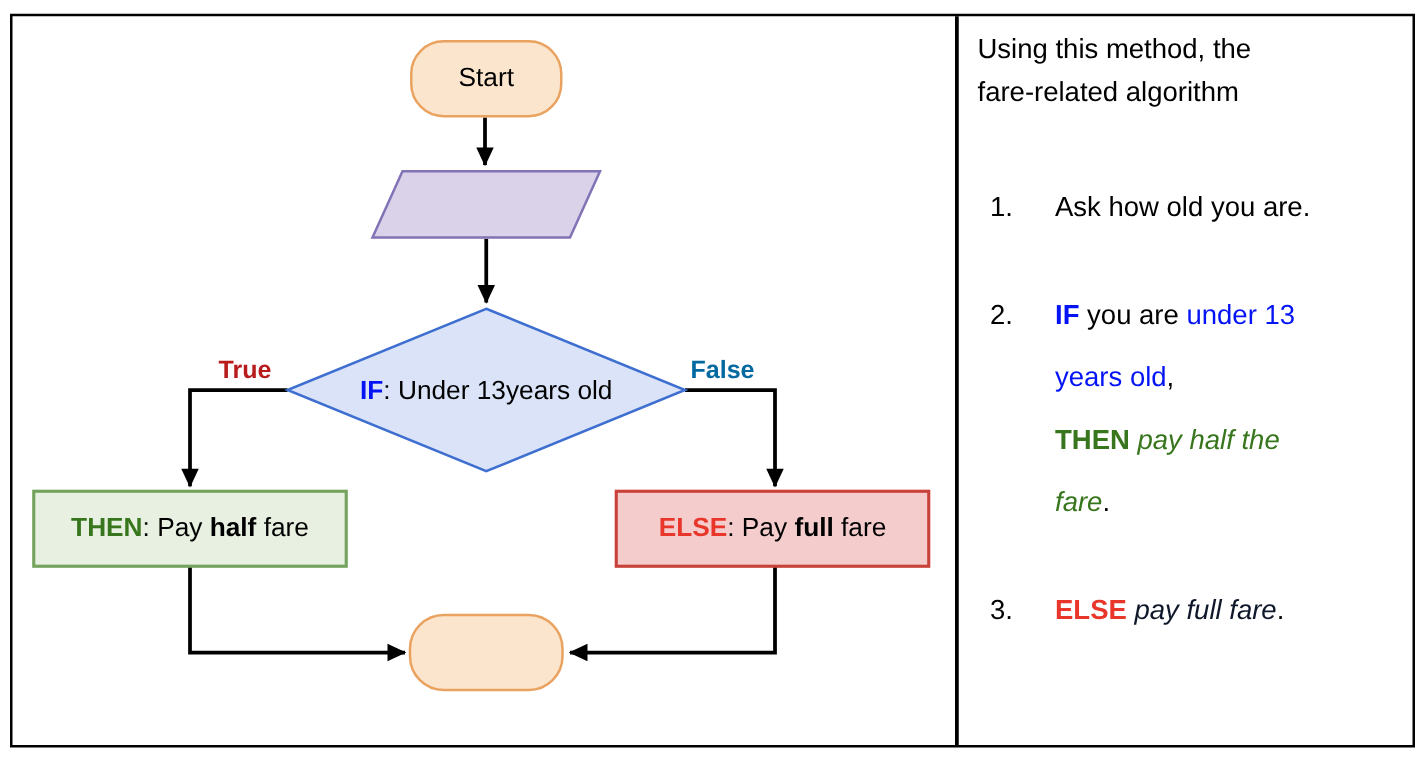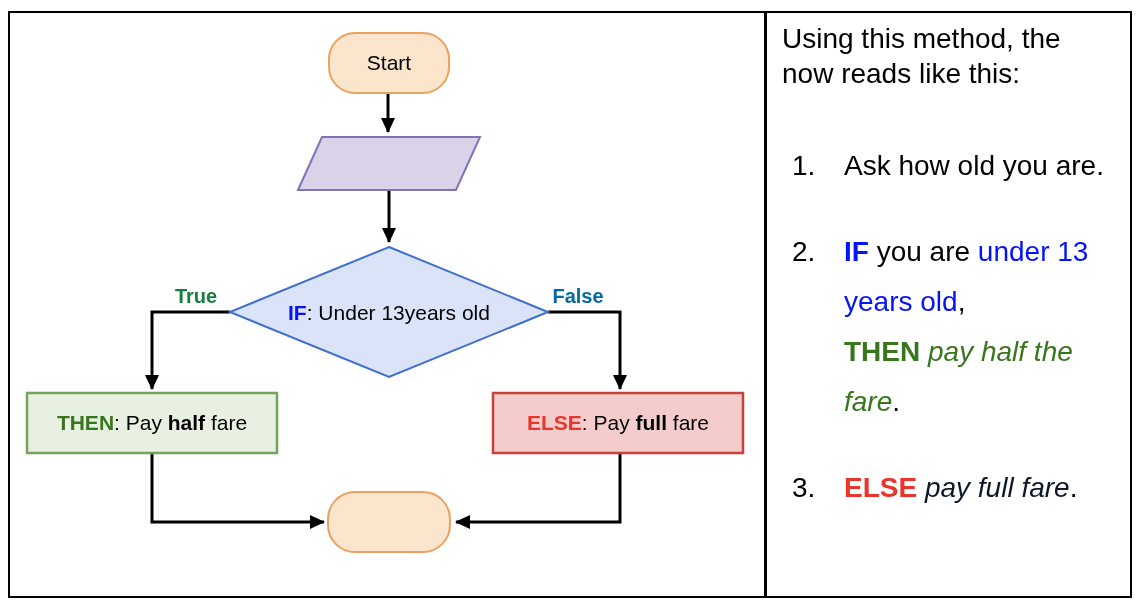--- a/index.html
+++ b/index.html
@@ -9,21 +9,21 @@
   }
   .table{
     position:absolute;left:8px;top:11px;width:1124px;height:587px;
     border:2px solid #000;box-sizing:border-box;background:#fff;
   }
   .cell-left{position:absolute;left:0;top:0;width:754px;height:100%;}
   .divider{position:absolute;left:754px;top:0;width:3px;height:100%;background:#000;}
   .cell-right{
     position:absolute;left:757px;top:0;right:0;height:100%;
     padding:8px 10px 16px 15px;box-sizing:border-box;
-    font-size:28px;line-height:35px;
+    font-size:22px;line-height:35px;
   }
   .fc-svg{position:absolute;left:0;top:0;}
   .fc-label{
     position:absolute;display:flex;align-items:center;justify-content:center;
     font-size:21px;text-align:center;white-space:pre-wrap;
   }
   .fc-label.small{font-size:20px;font-weight:bold;}
   .decision-lines{line-height:27px;}
   .rich{white-space:pre-wrap;}
   .intro{margin:0;}
@@ -57,32 +57,32 @@
         <rect x="319" y="20" width="120" height="60" rx="26" ry="26" stroke-width="2" fill="#FCE5CD" stroke="#E9A25F"></rect>
         <polygon points="312,124 470,124 446,177 288,177" stroke-width="2" fill="#D9D2E9" stroke="#8173B5"></polygon>
         <polygon points="379,234 538,299 379,364 220,299" stroke-width="2" fill="#DAE3F8" stroke="#3E6FD0"></polygon>
         <rect x="17" y="380" width="250" height="60" stroke-width="2.5" fill="#E7F0E1" stroke="#74A35E"></rect>
         <rect x="483" y="380" width="250" height="60" stroke-width="2.5" fill="#F4CCCC" stroke="#C8423A"></rect>
         <rect x="318" y="479" width="122" height="60" rx="27" ry="27" stroke-width="2" fill="#FCE5CD" stroke="#E9A25F"></rect>
       </svg>
 
       <div class="fc-label" style="left:319px;top:20px;width:120px;height:60px;text-align:right;">Start</div>
       <div class="fc-label decision-lines rich" style="left:259px;top:268px;width:240px;height:62px;"><span style="color: rgb(4, 20, 245); font-weight: bold;">IF</span><span>: Under 13</span><br><span>years old</span></div>
-      <div class="fc-label small rich" style="left:146px;top:271px;width:80px;height:24px;"><span style="color: #15803d; font-weight: bold;">True</span></div>
+      <div class="fc-label small rich" style="left:146px;top:271px;width:80px;height:24px;"><span style="color: #b91c1c; font-weight: bold;">True</span></div>
       <div class="fc-label small rich" style="left:528px;top:271px;width:80px;height:24px;"><span style="color: #0369a1; font-weight: bold;">False</span></div>
       <div class="fc-label rich" style="left:17px;top:380px;width:250px;height:60px;"><span style="color: rgb(56, 118, 29); font-weight: bold;">THEN</span><span>: Pay </span><span style="font-weight: bold;">half</span><span> fare</span></div>
       <div class="fc-label rich" style="left:483px;top:380px;width:250px;height:60px;"><span style="color: rgb(232, 54, 43); font-weight: bold;">ELSE</span><span>: Pay </span><span style="font-weight: bold;">full</span><span> fare</span></div>
     </div>
 
     <div class="divider"></div>
 
     <div class="cell-right">
       <div class="intro">
         <div>Using this method, the</div>
-        <div>now reads like this:</div>
+        <div>fare-related algorithm</div>
       </div>
 
       <div class="olist">
         <div class="oitem">
           <div class="num">1.</div>
           <div class="content rich"><span>Ask how old you are.</span></div>
         </div>
         <div class="oitem">
           <div class="num">2.</div>
           <div class="content rich"><span style="color: rgb(4, 20, 245); font-weight: bold;">IF</span><span> you are </span><span style="color: rgb(4, 20, 245);">under 13</span><br><span style="color: rgb(4, 20, 245);">years old</span><span>,</span><br><span style="color: rgb(56, 118, 29); font-weight: bold;">THEN</span><span style="color: rgb(56, 118, 29); font-style: italic;"> pay half the</span><br><span style="color: rgb(56, 118, 29); font-style: italic;">fare</span><span>.</span></div>

